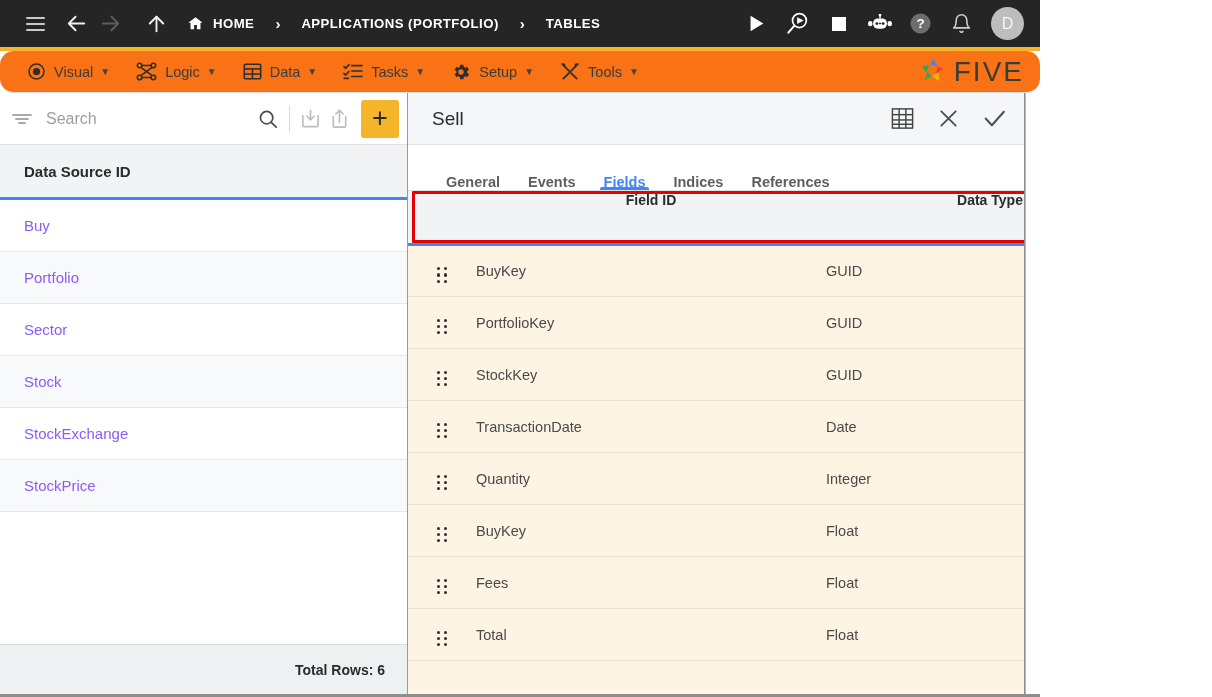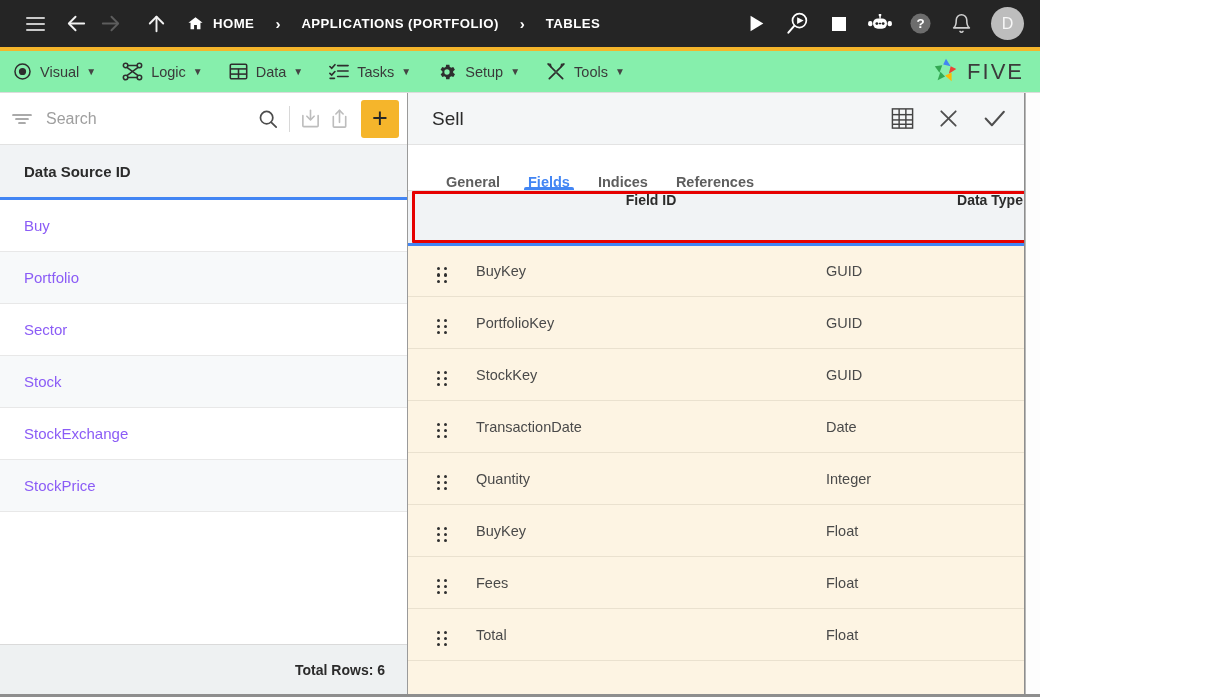--- a/index.html
+++ b/index.html
@@ -38,34 +38,34 @@
   .tb-ricon { width: 31px; height: 31px; display: flex; align-items: center; justify-content: center; cursor: pointer; }
   .avatar {
     width: 33px; height: 33px; border-radius: 50%; background: #bdbdbd;
     display: flex; align-items: center; justify-content: center;
     font-size: 16px; color: #f7f7f7; margin-left: 4px; cursor: pointer;
   }
 
   
   .yellowstrip { height: 4px; background: #F5B52B; flex: 0 0 4px; }
   .menubar {
-    height: 42px; flex: 0 0 42px; background: #86efac; display: flex; align-items: center;
-    border-bottom: 1px solid #dcdcdc; padding-left: 0; position: relative;
+    height: 42px; flex: 0 0 42px; background: #f97316; display: flex; align-items: center;
+    border-bottom: 1px solid #dcdcdc; padding-left: 14px; position: relative; border-radius: 14px;
   }
   .menuitem {
     display: flex; align-items: center; height: 100%; padding: 0 13px; cursor: pointer;
     font-size: 14.5px; color: #3a3a3a;
   }
   .menuitem .mi-ic { margin-right: 8px; display: inline-flex; align-items: center; }
   .menuitem .caret { margin-left: 7px; font-size: 10px; color: #444; }
   .brand {
     position: absolute; right: 16px; top: 50%; transform: translateY(-50%);
     display: flex; align-items: center; gap: 7px;
   }
-  .brand-txt { font-size: 22px; letter-spacing: 2px; color: #3b3b3b; font-family: "Liberation Sans", sans-serif; }
+  .brand-txt { font-size: 28px; letter-spacing: 2px; color: #3b3b3b; font-family: "Liberation Sans", sans-serif; }
 
   
   .body { flex: 1 1 auto; display: flex; min-height: 0; background: #fff; }
 
   
   .sidebar { width: 408px; flex: 0 0 408px; display: flex; flex-direction: column; border-right: 1px solid #9a9a9a; background: #fff; min-height: 0; }
   .searchrow {
     height: 52px; flex: 0 0 52px; display: flex; align-items: center;
     padding: 0 8px 0 12px; background: #fff; border-bottom: 1px solid #e2e2e2;
   }
@@ -452,20 +452,23 @@
                 <polyline points="3.5,12 9.5,18.5 21,5.5"></polyline>
               </svg>
           </span>
         </div>
       </div>
 
       <div class="tabs">
         <div class="tab">
             <span>General</span>
           </div>
+        <div class="tab">
+            <span>Events</span>
+          </div>
         <div class="tab active">
             <span>Fields</span>
           </div>
         <div class="tab">
             <span>Indices</span>
           </div>
         <div class="tab">
             <span>References</span>
           </div>
       </div>

